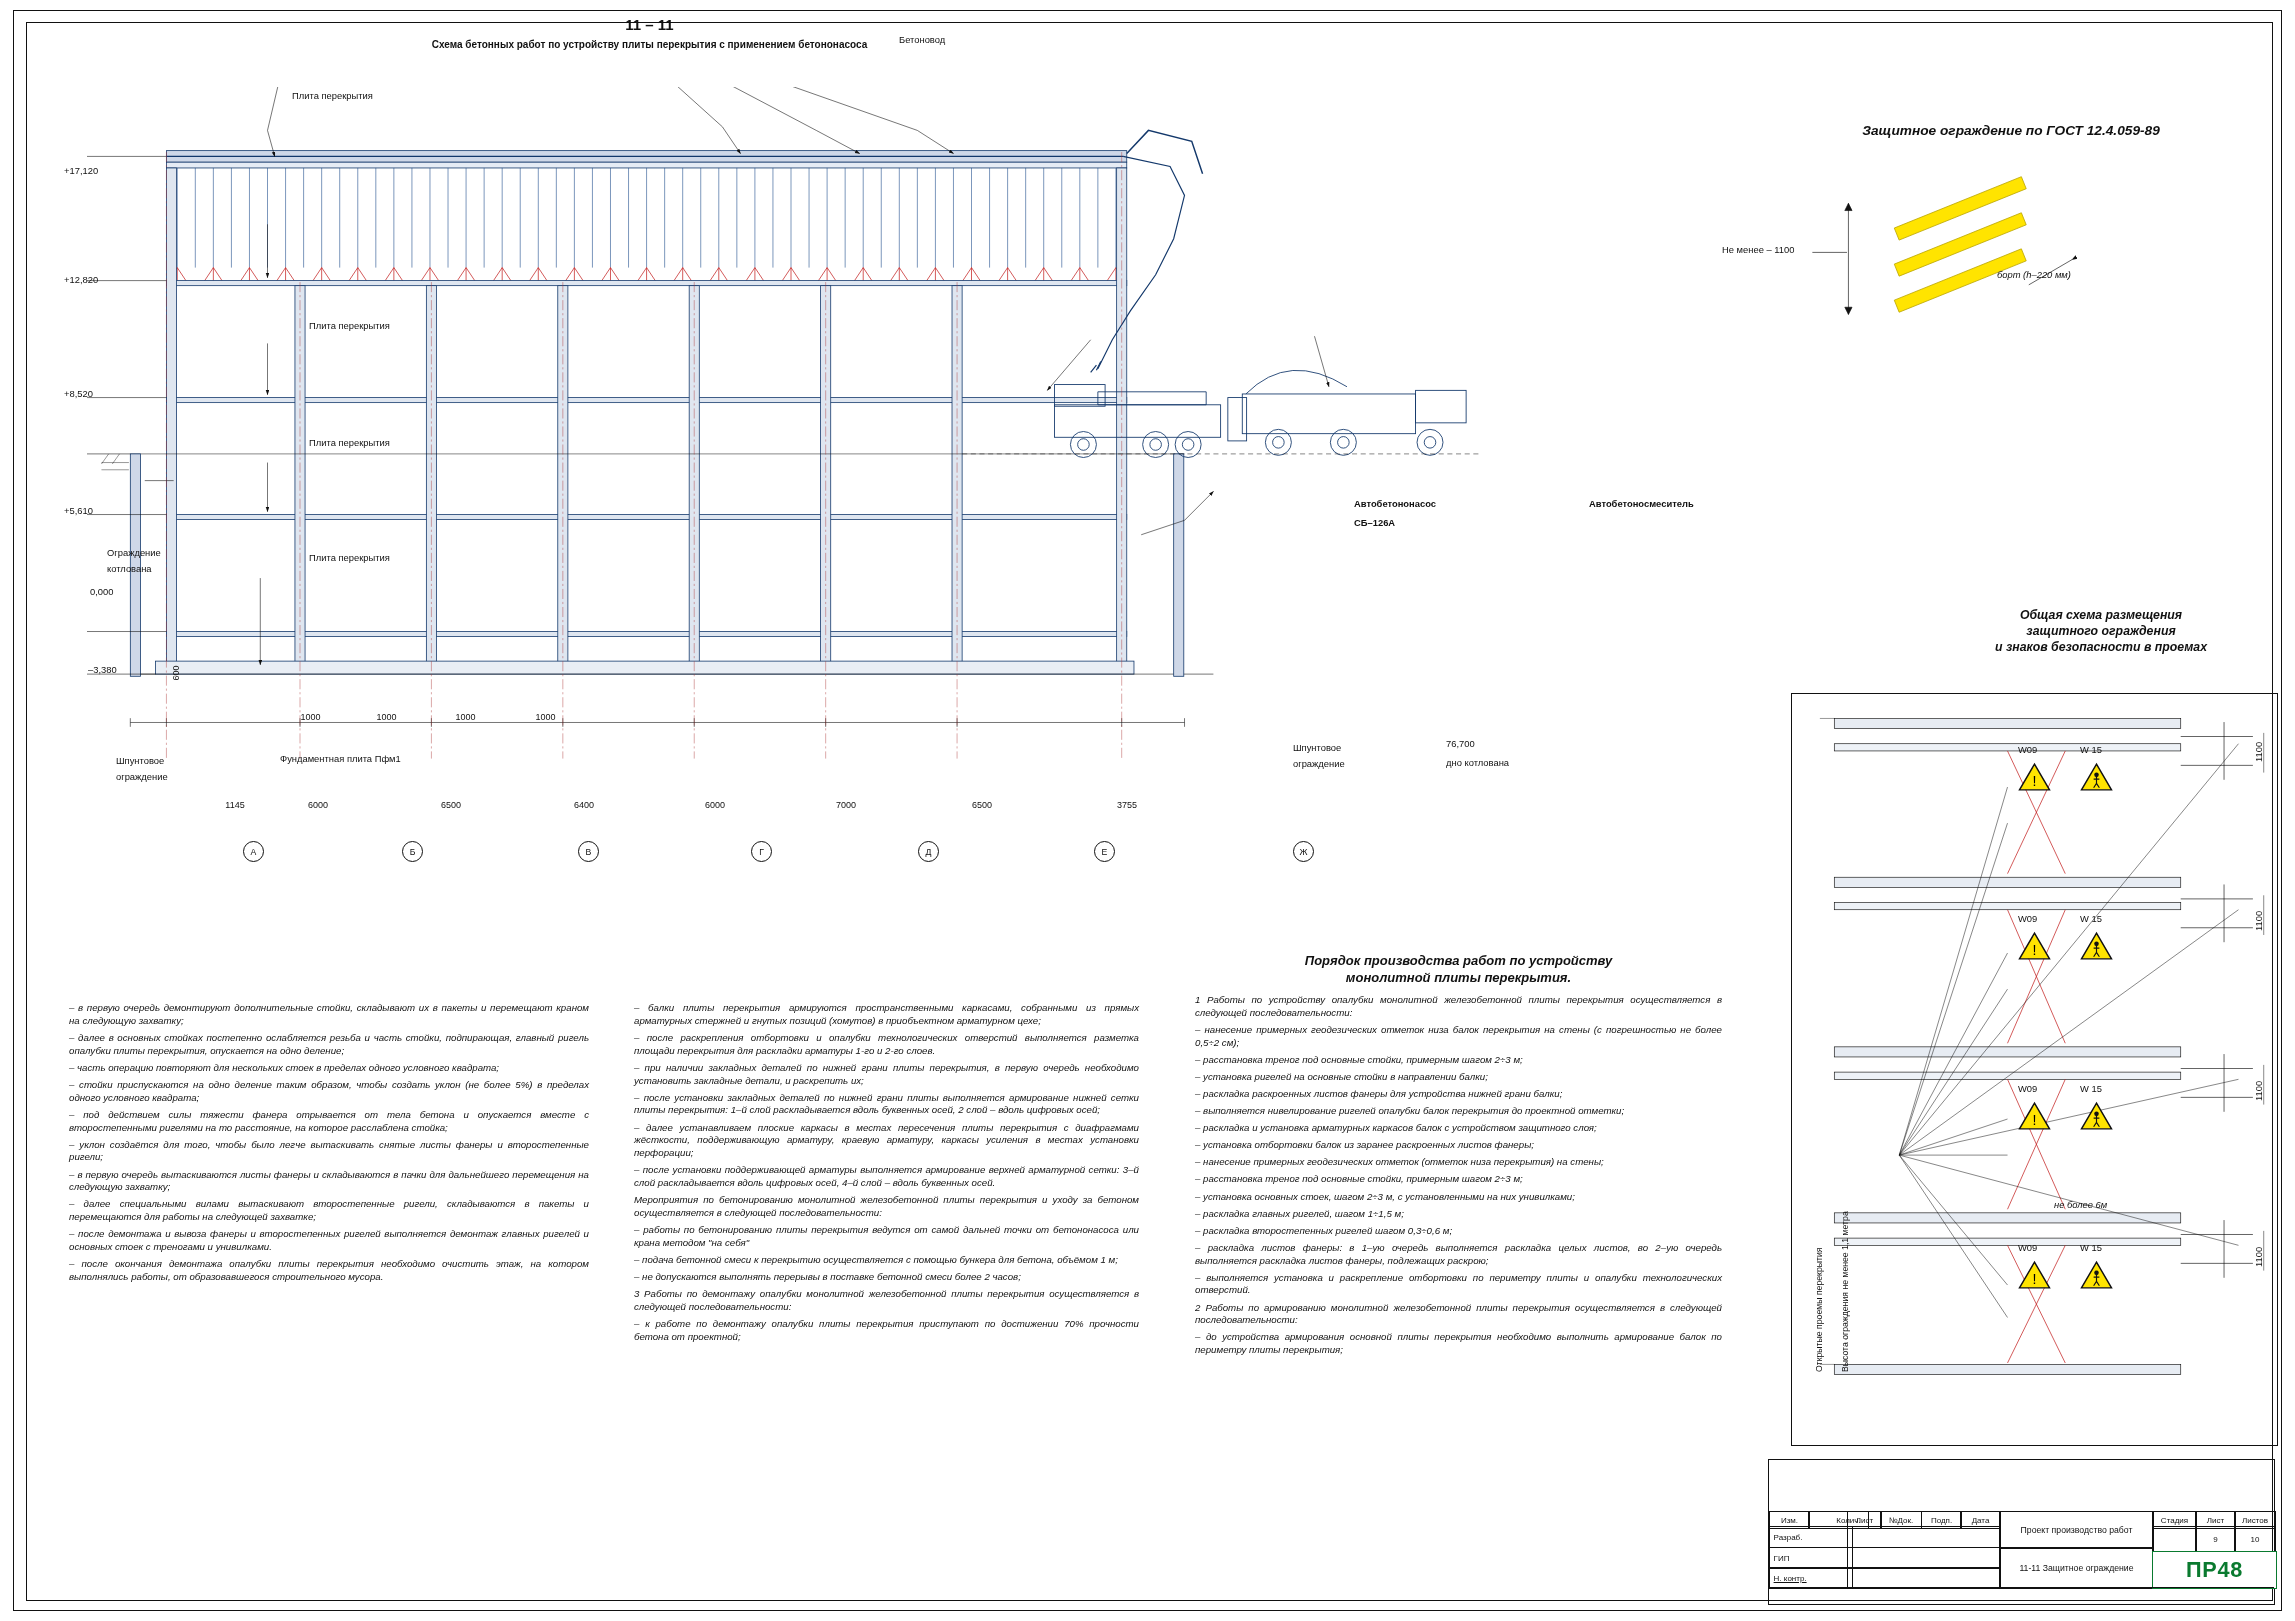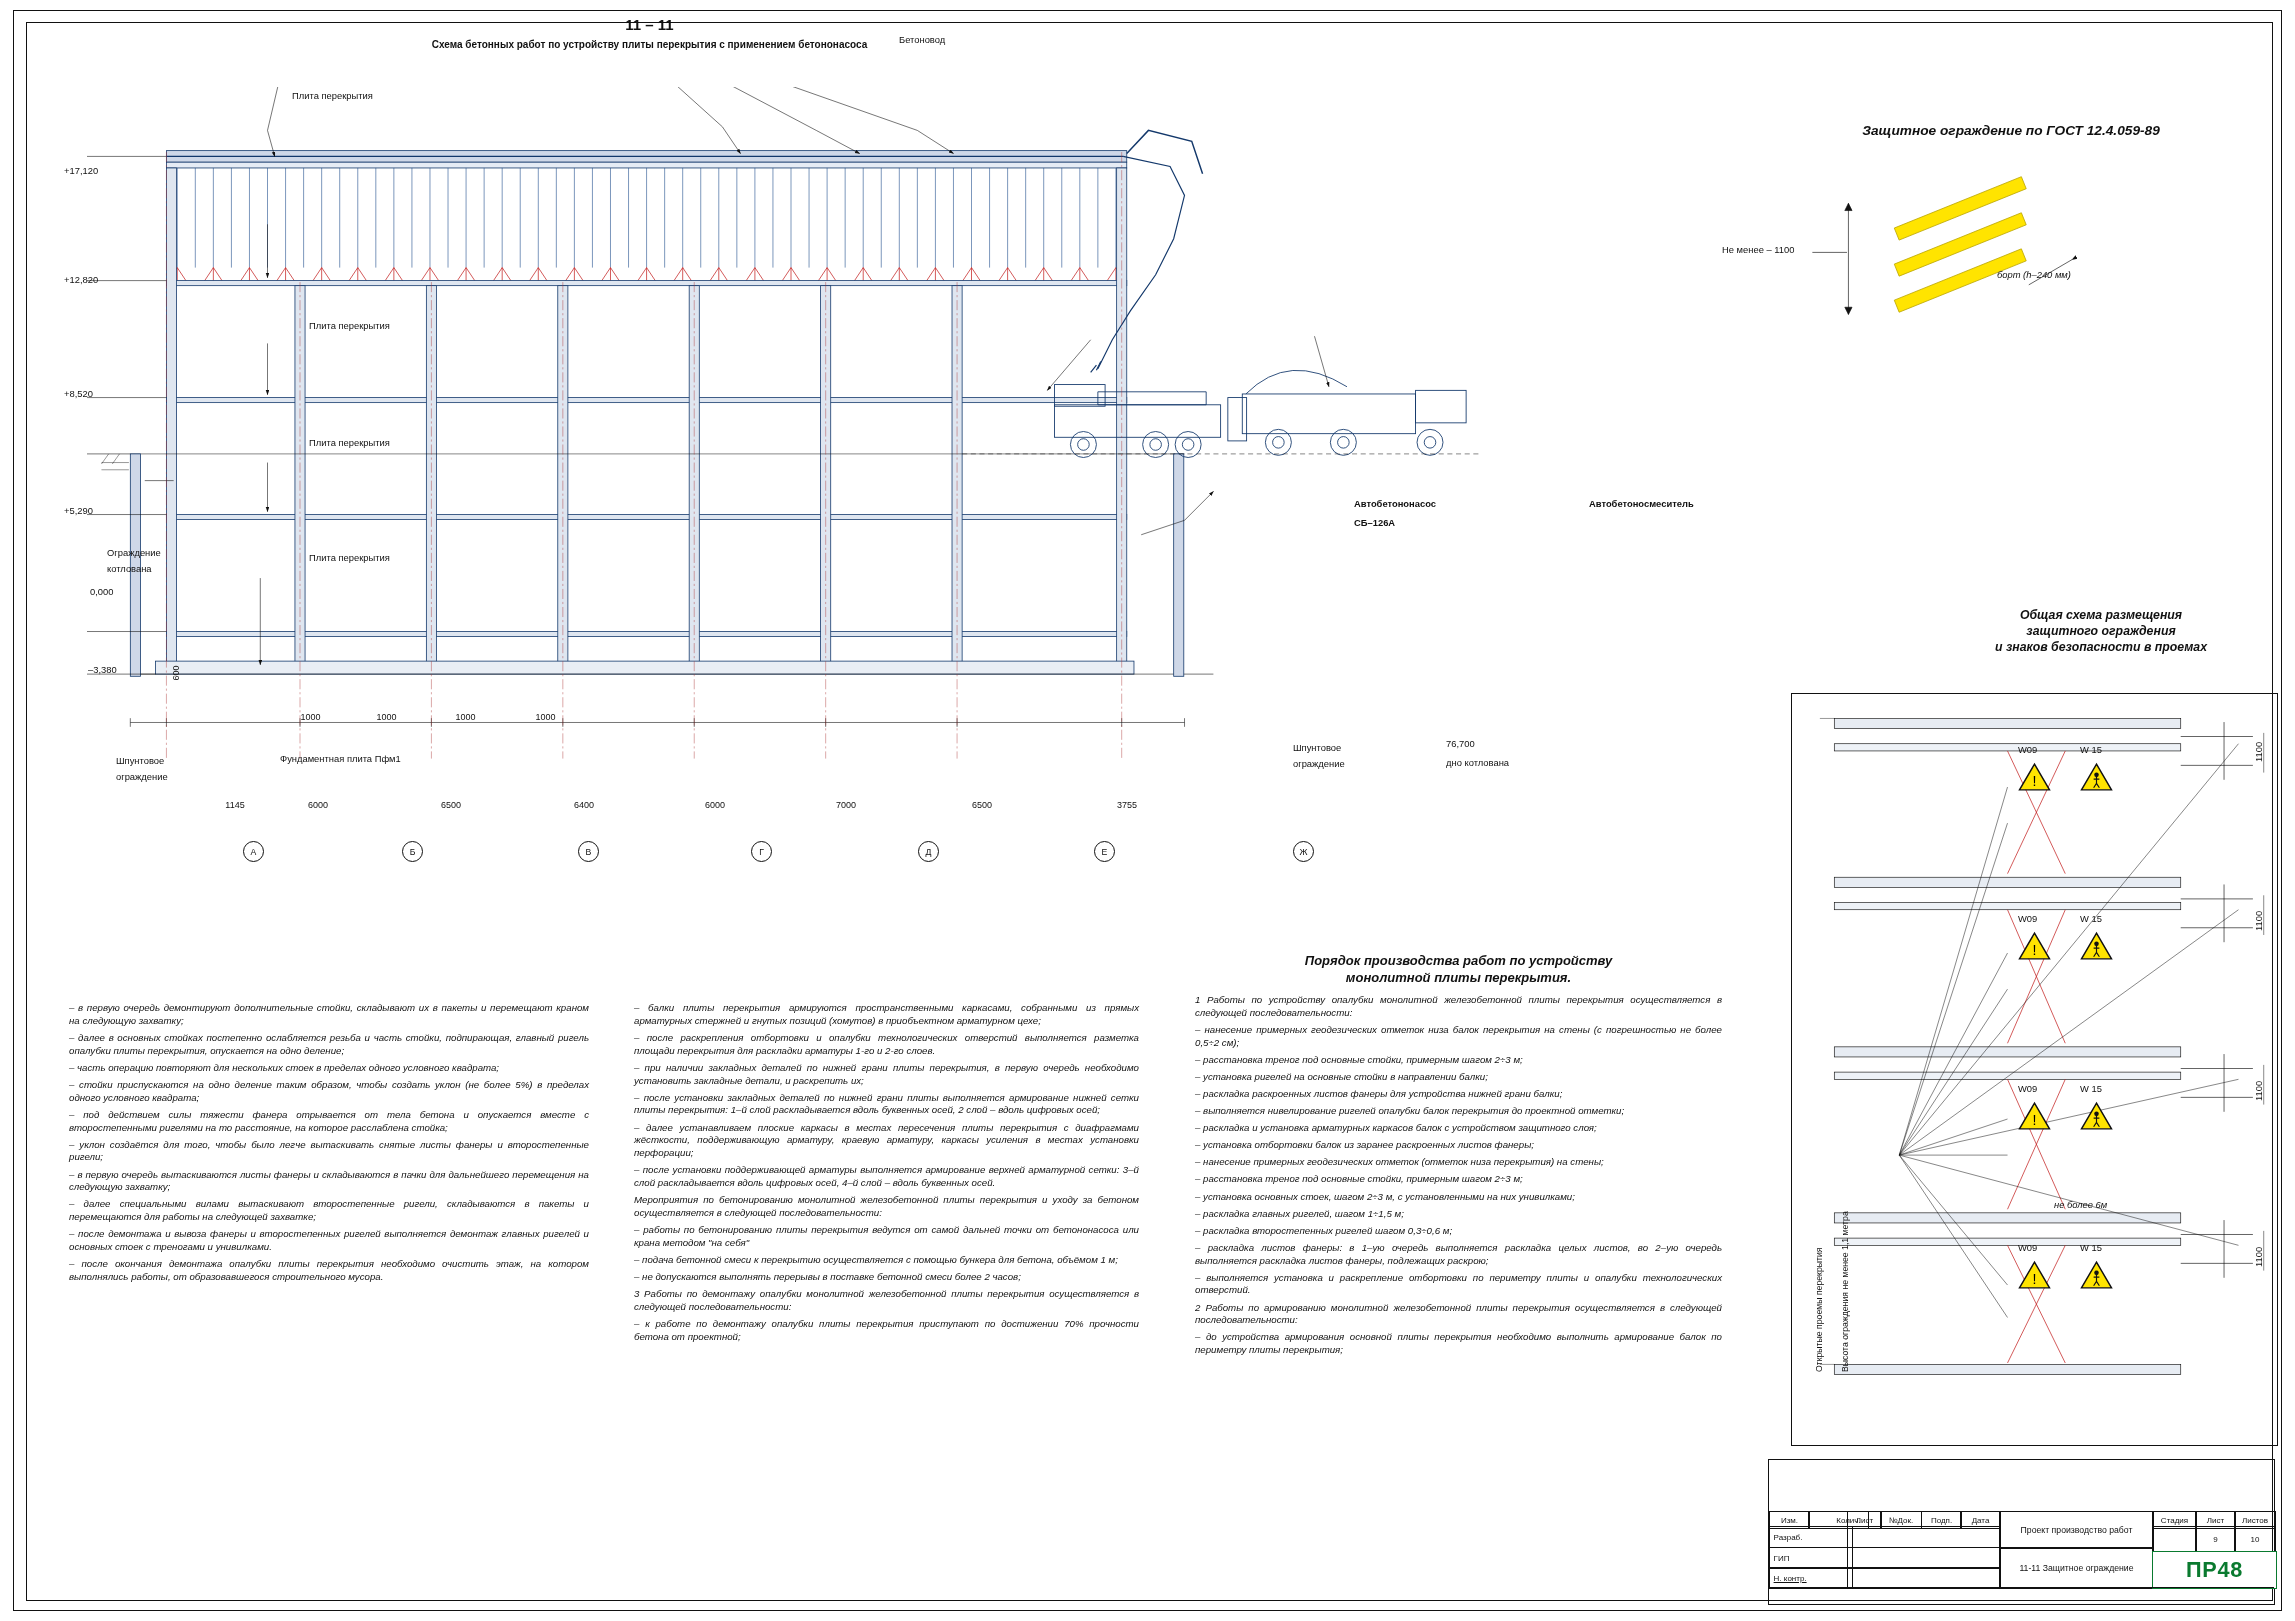--- a/index.html
+++ b/index.html
@@ -244,21 +244,21 @@
       <line x1="841" y1="270" x2="841" y2="930"></line>
       <line x1="1023" y1="270" x2="1023" y2="930"></line>
       <line x1="1205" y1="270" x2="1205" y2="930"></line>
       <line x1="1433" y1="90" x2="1433" y2="930"></line>
     </g>
   </svg>
 
   <div class="abs lvl" style="left:64px;top:165px;">+17,120</div>
   <div class="abs lvl" style="left:64px;top:274px;">+12,820</div>
   <div class="abs lvl" style="left:64px;top:388px;">+8,520</div>
-  <div class="abs lvl" style="left:64px;top:505px;">+5,290</div>
+  <div class="abs lvl" style="left:64px;top:505px;">+5,610</div>
   <div class="abs lvl" style="left:90px;top:586px;">0,000</div>
   <div class="abs lvl" style="left:88px;top:664px;">–3,380</div>
 
   <div class="abs lbl" style="left:292px;top:90px;">Плита перекрытия</div>
   <div class="abs lbl" style="left:899px;top:34px;">Бетоновод</div>
   <div class="abs lbl" style="left:309px;top:320px;">Плита перекрытия</div>
   <div class="abs lbl" style="left:309px;top:437px;">Плита перекрытия</div>
   <div class="abs lbl" style="left:309px;top:552px;">Плита перекрытия</div>
   <div class="abs lbl-b" style="left:1354px;top:498px;">Автобетононасос</div>
   <div class="abs lbl-b" style="left:1354px;top:517px;">СБ–126А</div>
@@ -310,21 +310,21 @@
       <line x1="110" y1="110" x2="158" y2="110"></line>
       <line x1="410" y1="155" x2="470" y2="120" marker-end="url(#arr2)"></line>
     </g>
     <defs>
         <marker id="arr2" markerWidth="9" markerHeight="9" refX="1" refY="3" orient="auto">
           <path d="M9,0 L0,3 L9,6 z" fill="#111"></path>
         </marker>
       </defs>
   </svg>
   <div class="abs lbl" style="left:1722px;top:244px;">Не менее – 1100</div>
-  <div class="abs lbl it" style="left:1997px;top:269px;">борт (h–240 мм)</div>
+  <div class="abs lbl it" style="left:1997px;top:269px;">борт (h–220 мм)</div>
 
   <div class="abs col-title" style="left:1935px;top:608px;width:332px;">
     <div>Общая схема размещения</div>
     <div>защитного ограждения</div>
     <div>и знаков безопасности в проемах</div>
   </div>
 
   <div class="abs" style="left:1791px;top:693px;width:485px;height:751px;border:0.7px solid #111;"></div>
   <svg class="abs" style="left:1791px;top:693px;" width="485" height="751" viewBox="0 0 672 1040">
     <g stroke="#111" fill="none" stroke-width="0.9">

